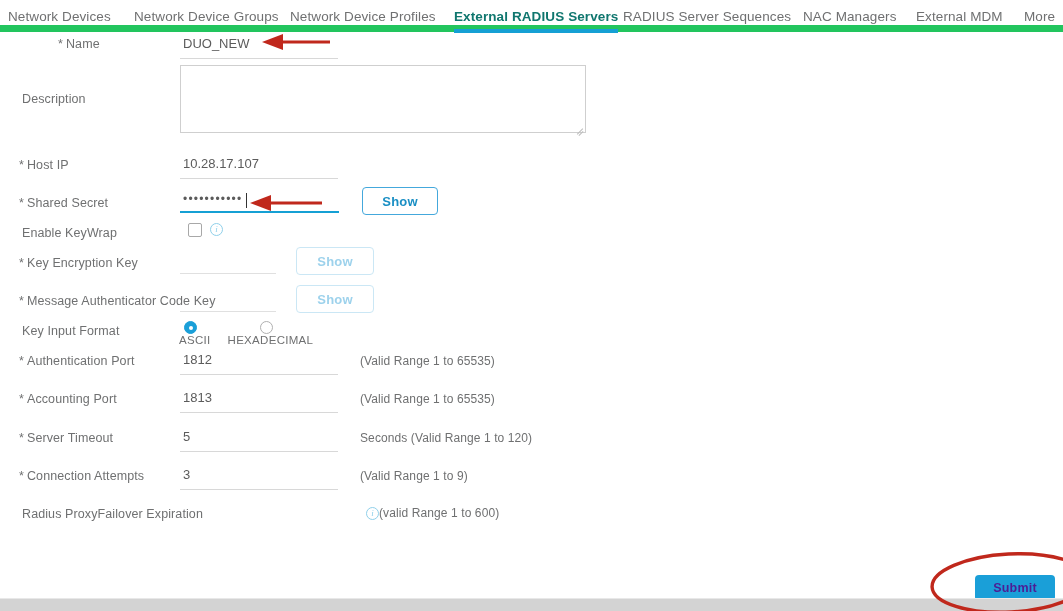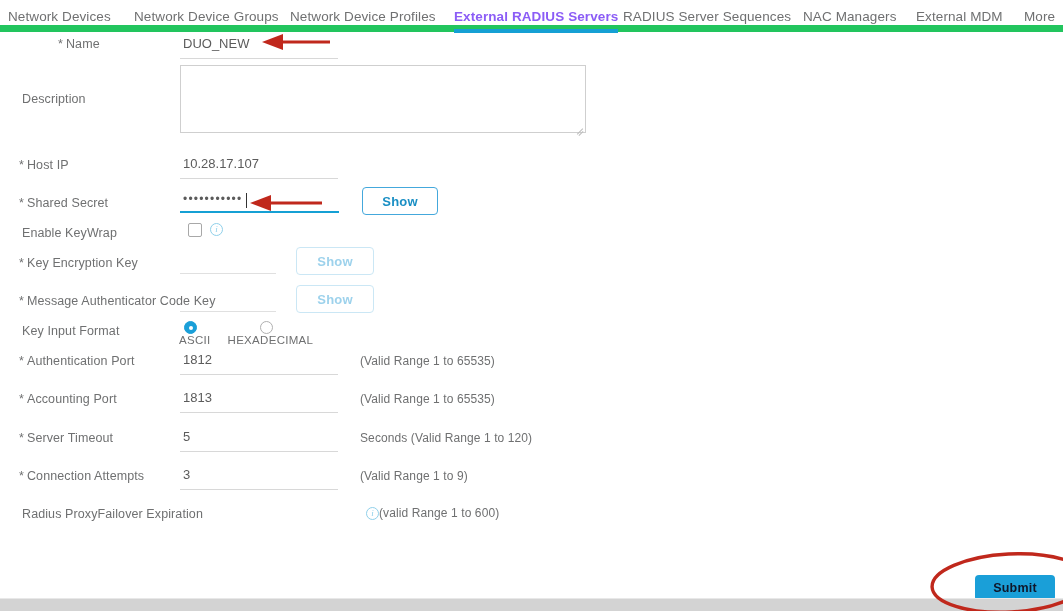--- a/index.html
+++ b/index.html
@@ -35,21 +35,21 @@
     height: 32px;
     display: flex;
     align-items: center;
     font-size: 13.5px;
     color: #6f7071;
     letter-spacing: .1px;
     cursor: pointer;
   }
   .tab .tab-label { display: block; }
   .tab.active .tab-label {
-    color: #8b5cf6;
+    color: #0f766e;
     font-weight: bold;
   }
   .tab.active::after {
     content: "";
     position: absolute;
     left: 0; right: 0;
     bottom: -1px;
     height: 4px;
     background: #15a0d4;
   }
@@ -271,21 +271,21 @@
   
   .submitbtn {
     position: absolute;
     left: 975px;
     top: 575px;
     width: 80px;
     height: 26px;
     background: #1a9fd8;
     border: none;
     border-radius: 4px;
-    color: #0f172a;
+    color: #4c1d95;
     font-family: "Liberation Sans", sans-serif;
     font-size: 12.5px;
     font-weight: bold;
     cursor: pointer;
     letter-spacing: .2px;
   }
 
   
   .bottombar {
     position: absolute;

